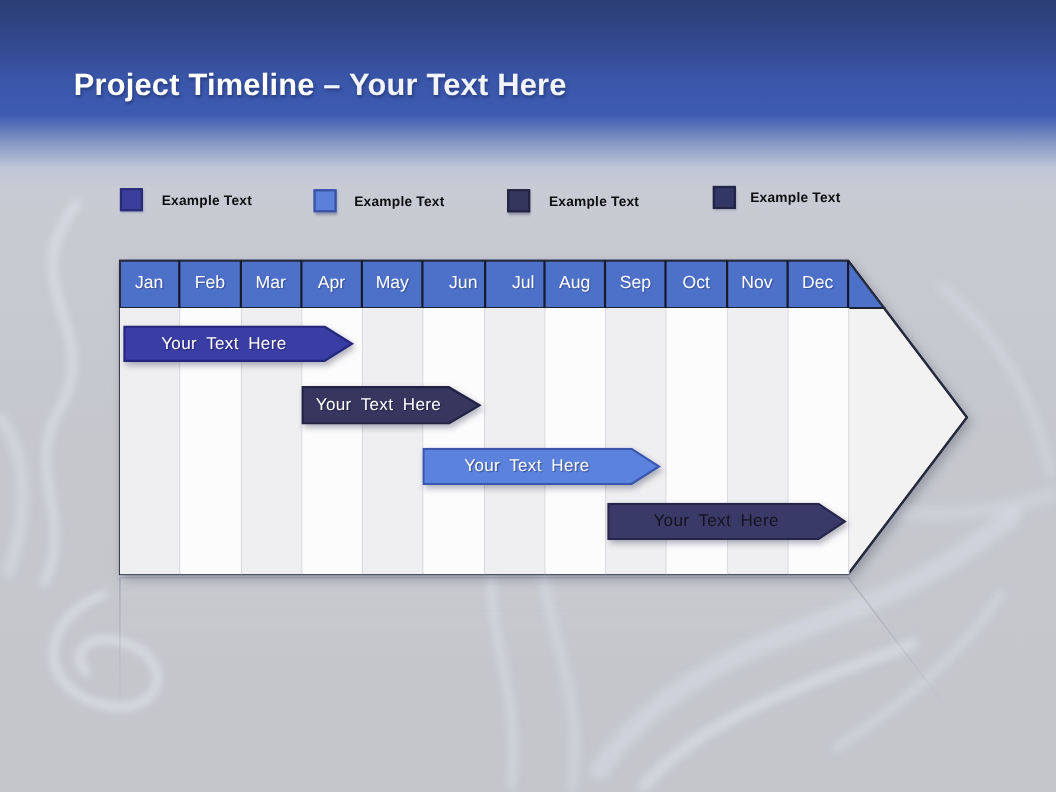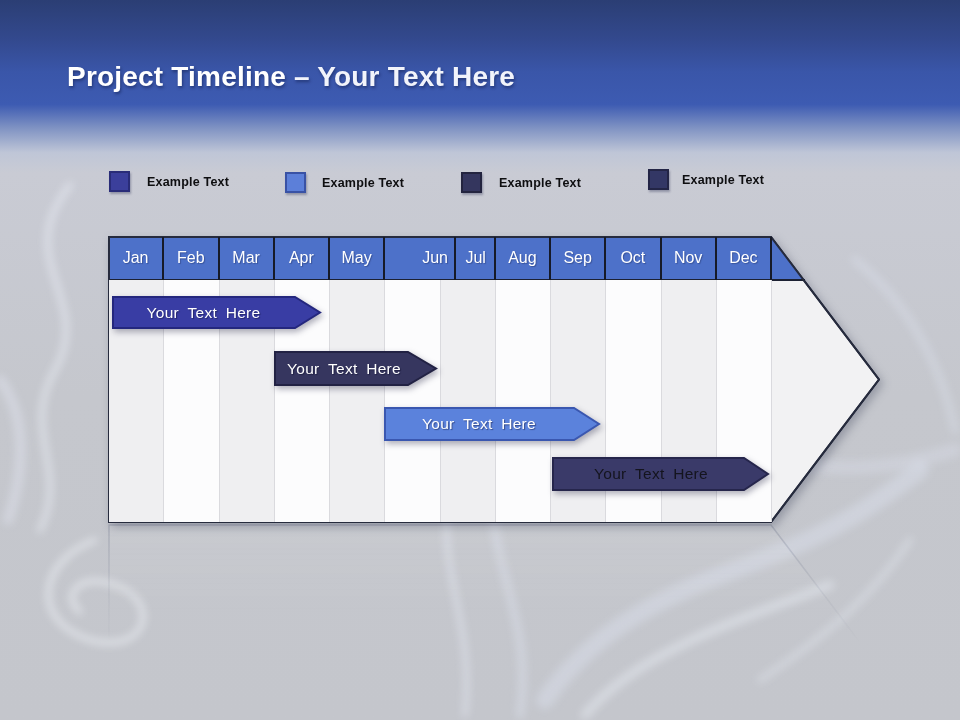--- a/index.html
+++ b/index.html
@@ -113,21 +113,21 @@
       <polygon points="1,1 663,1 696,44 1,44" fill="#4D71C9"></polygon>
       <line x1="1" y1="44" x2="697" y2="44" stroke="#1C2132" stroke-width="2"></line>
       <polygon points="1,1 663,1 771,143.5 663,286 1,286" fill="none" stroke="#262B3D" stroke-width="2"></polygon>
     </svg>
 
     <div class="mcell" style="left:1px;">Jan</div>
     <div class="mcell" style="left:56.25px;">Feb</div>
     <div class="mcell" style="left:111.5px;">Mar</div>
     <div class="mcell" style="left:166.75px;">Apr</div>
     <div class="mcell" style="left:222px;">May</div>
-    <div class="mcell" style="left:293px;padding-left:15px;">Jun</div>
+    <div class="mcell" style="left:279px;padding-left:15px;">Jun</div>
     <div class="mcell" style="left:332.5px;padding-left:17px;">Jul</div>
     <div class="mcell" style="left:387.75px;text-align:center;">Aug</div>
     <div class="mcell" style="left:443px;">Sep</div>
     <div class="mcell" style="left:498.25px;">Oct</div>
     <div class="mcell" style="left:553.5px;">Nov</div>
     <div class="mcell" style="left:608.75px;text-align:center;">Dec</div>
 
     <div class="bcol odd" style="left:1px;"></div>
     <div class="bcol even" style="left:56.25px;"></div>
     <div class="bcol odd" style="left:111.5px;"></div>

